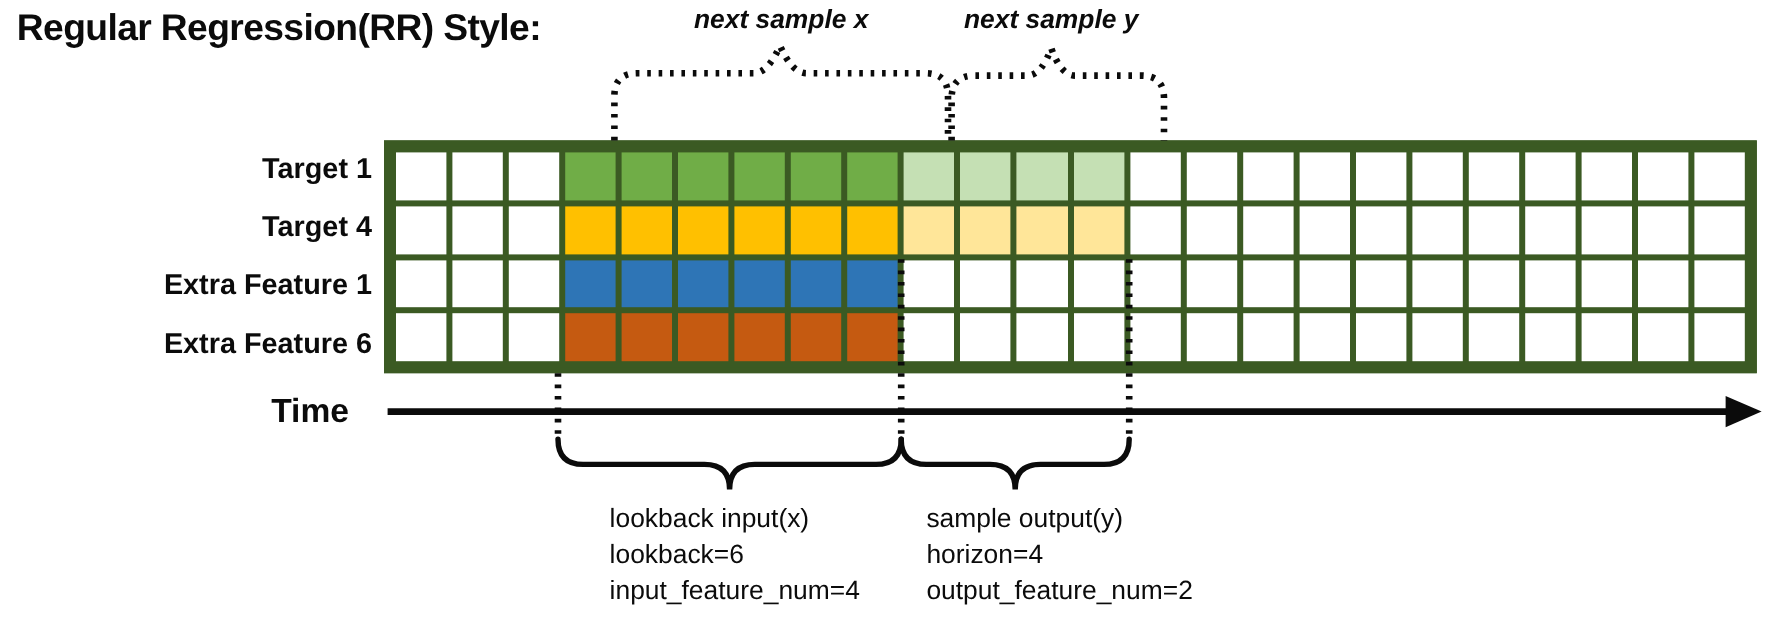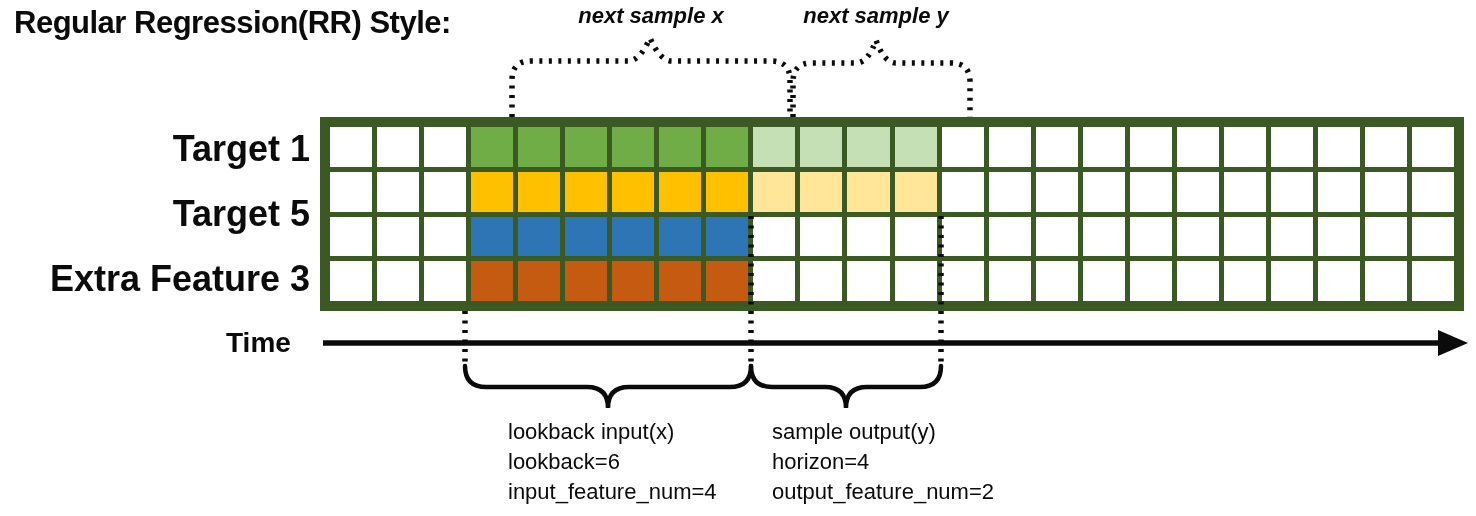--- a/index.html
+++ b/index.html
@@ -24,21 +24,21 @@
   }
   #label-next-x{left:651px;}
   #label-next-y{left:876px;}
   
   #row-labels{
     left:0;top:117px;width:310px;height:194px;
     display:flex;flex-direction:column;
   }
   .row-label{
     flex:1;display:flex;align-items:center;justify-content:flex-end;
-    font-size:36px;font-weight:bold;white-space:nowrap;padding-left:29px;
+    font-size:24px;font-weight:bold;white-space:nowrap;padding-left:29px;
   }
   
   #sample-grid{
     left:320px;top:117px;width:1144px;height:194px;
     box-sizing:border-box;
     display:grid;
     gap:5px;
     padding:5px;
   }
   #sample-grid .cell{width:100%;height:100%;}
@@ -67,22 +67,23 @@
 <div id="canvas">
 
   <div id="page-title" class="abs">Regular Regression(RR) Style:</div>
 
   <div id="label-next-y" class="abs brace-label">next sample y</div>
 
   <div id="label-next-x" class="abs brace-label">next sample x</div>
 
   <div id="row-labels" class="abs">
     <div class="row-label">Target 1</div>
-    <div class="row-label">Target 5</div>
-    <div class="row-label">Extra Feature 3</div>
+    <div class="row-label">Target 4</div>
+    <div class="row-label">Extra Feature 1</div>
+    <div class="row-label">Extra Feature 6</div>
   </div>
 
   <div id="sample-grid" class="abs" style="grid-template-columns: repeat(24, 1fr); background: rgb(59, 90, 35); border: 5px solid rgb(59, 90, 35);">
       <div class="cell" style="background: rgb(255, 255, 255);"></div>
       <div class="cell" style="background: rgb(255, 255, 255);"></div>
       <div class="cell" style="background: rgb(255, 255, 255);"></div>
       <div class="cell" style="background: rgb(112, 173, 71);"></div>
       <div class="cell" style="background: rgb(112, 173, 71);"></div>
       <div class="cell" style="background: rgb(112, 173, 71);"></div>
       <div class="cell" style="background: rgb(112, 173, 71);"></div>

